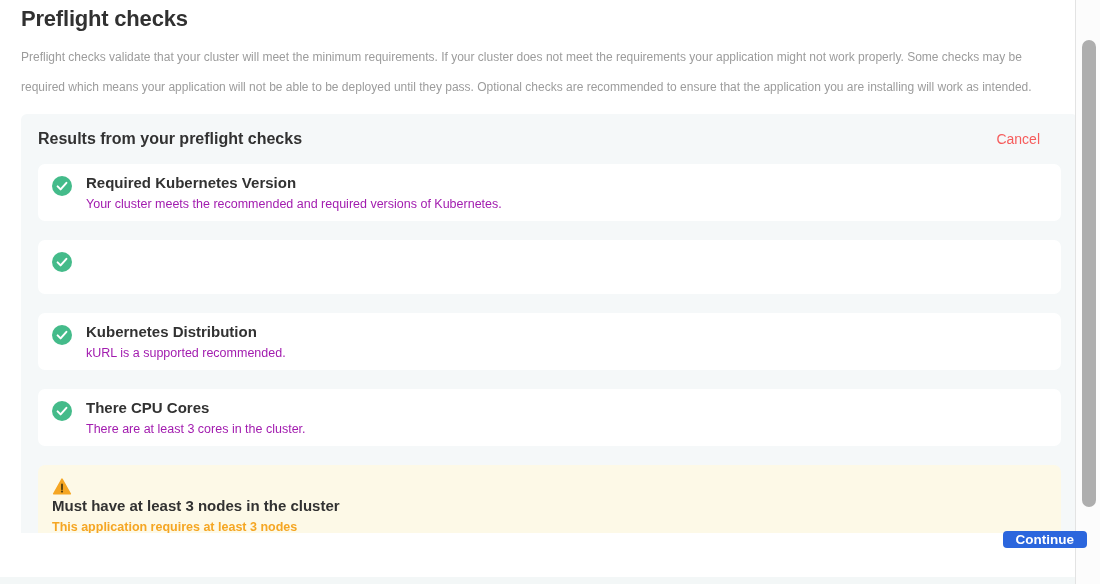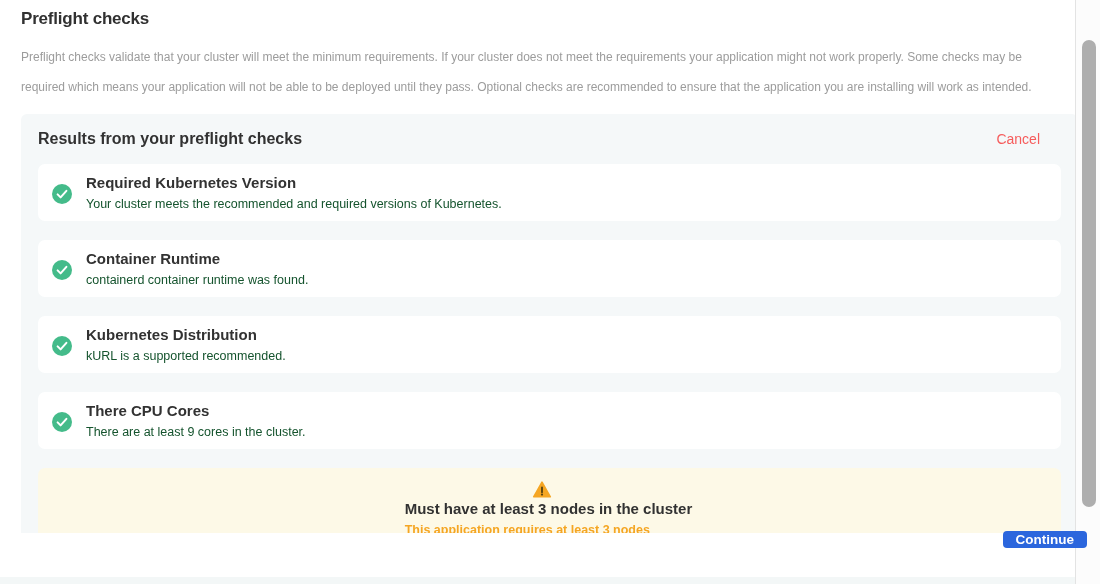--- a/index.html
+++ b/index.html
@@ -16,21 +16,21 @@
   
   .content-viewport {
     position: absolute; top: 0; left: 0;
     width: 1076px; height: 533px;
     overflow: hidden;
   }
   .page-inner { padding: 5px 0 0 21px; }
 
   .page-title {
     margin: 0;
-    font-size: 17px; line-height: 28px;
+    font-size: 22px; line-height: 28px;
     font-weight: bold;
     color: #313131;
     letter-spacing: -0.2px;
   }
   .page-description {
     width: 1048px;
     margin: 9px 0 0 0;
     font-size: 12px; line-height: 30px;
     color: #9c9c9c;
   }
@@ -53,21 +53,21 @@
   .cancel-link {
     font-size: 14px;
     color: #f65c5c;
     margin-right: 21px;
     cursor: pointer;
     text-decoration: none;
   }
 
   .check-list { margin-top: -3px; }
   .check-row {
-    display: flex; align-items: center;
+    display: flex; align-items: flex-start;
     background: #ffffff;
     border-radius: 7px;
     padding: 10px 16px 10px 14px;
     margin-top: 19px;
     min-height: 54px;
   }
   .check-row.warn { background: #fdf9e7; flex-direction: column; }
   .check-icon {
     width: 20px; height: 20px;
     flex: 0 0 20px;
@@ -76,21 +76,21 @@
   }
   .check-icon svg { display: block; }
   .check-title {
     font-size: 15px; line-height: 18px;
     font-weight: bold;
     color: #323232;
   }
   .check-message {
     font-size: 12.5px; line-height: 14px;
     margin-top: 5px;
-    color: #14532d;
+    color: #a21caf;
   }
   .check-row.warn .check-message { color: #f5a623; font-weight: bold; }
 
   
   .continue-button {
     position: absolute;
     top: 531px; right: 13px;
     min-width: 76px; height: 17px;
     padding: 0 13px;
     background: #2b66dd;
@@ -154,24 +154,20 @@
   </div>
 
   <div class="check-row pass">
     <span class="check-icon">
       <svg class="icon-pass" width="20" height="20" viewBox="0 0 20 20">
         <circle cx="10" cy="10" r="10" fill="#44bb8a"></circle>
         <path d="M5.6 10.4 L8.6 13.4 L14.4 6.8" fill="none" stroke="#ffffff" stroke-width="2" stroke-linecap="round" stroke-linejoin="round"></path>
       </svg>
 
     </span>
-    <span class="check-text">
-      <div class="check-title">Container Runtime</div>
-      <div class="check-message">containerd container runtime was found.</div>
-    </span>
   </div>
 
   <div class="check-row pass">
     <span class="check-icon">
       <svg class="icon-pass" width="20" height="20" viewBox="0 0 20 20">
         <circle cx="10" cy="10" r="10" fill="#44bb8a"></circle>
         <path d="M5.6 10.4 L8.6 13.4 L14.4 6.8" fill="none" stroke="#ffffff" stroke-width="2" stroke-linecap="round" stroke-linejoin="round"></path>
       </svg>
 
     </span>
@@ -184,21 +180,21 @@
   <div class="check-row pass">
     <span class="check-icon">
       <svg class="icon-pass" width="20" height="20" viewBox="0 0 20 20">
         <circle cx="10" cy="10" r="10" fill="#44bb8a"></circle>
         <path d="M5.6 10.4 L8.6 13.4 L14.4 6.8" fill="none" stroke="#ffffff" stroke-width="2" stroke-linecap="round" stroke-linejoin="round"></path>
       </svg>
 
     </span>
     <span class="check-text">
       <div class="check-title">There CPU Cores</div>
-      <div class="check-message">There are at least 9 cores in the cluster.</div>
+      <div class="check-message">There are at least 3 cores in the cluster.</div>
     </span>
   </div>
 
   <div class="check-row warn">
     <span class="check-icon">
 
       <svg class="icon-warn" width="20" height="20" viewBox="0 0 20 20">
         <path d="M10 2.2 L18.3 16.8 L1.7 16.8 Z" fill="#f5a623" stroke="#f5a623" stroke-width="1.6" stroke-linejoin="round"></path>
         <line x1="10" y1="7.4" x2="10" y2="12.2" stroke="#5a4410" stroke-width="1.9" stroke-linecap="round"></line>
         <circle cx="10" cy="14.6" r="1.1" fill="#5a4410"></circle>

